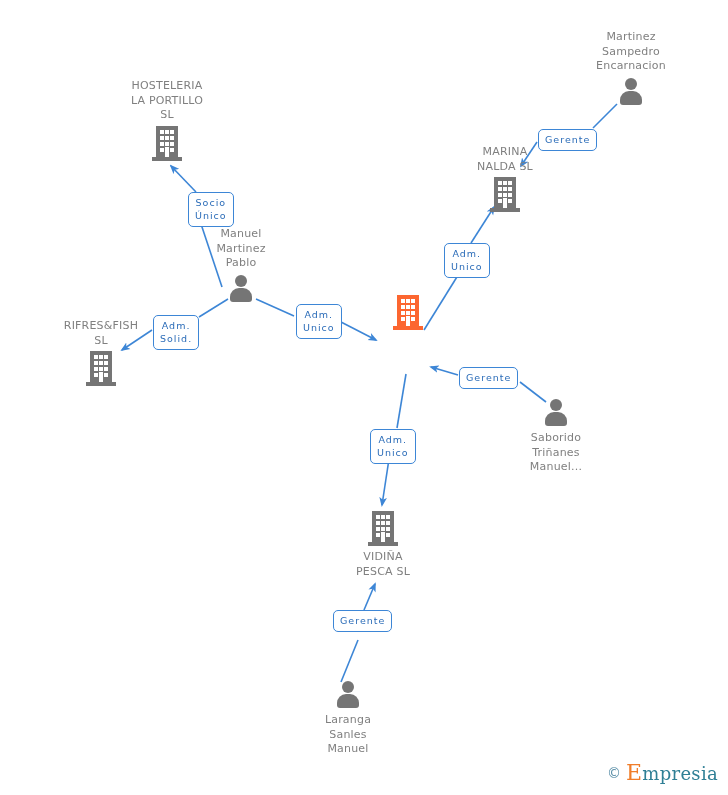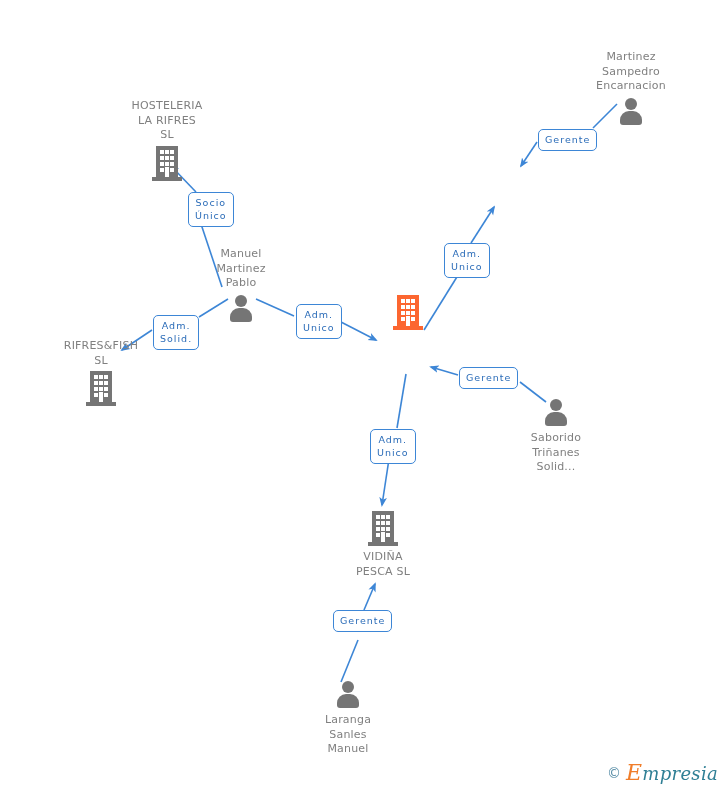--- a/index.html
+++ b/index.html
@@ -34,21 +34,20 @@
     margin-left: -60px;
     text-align: center;
     z-index: 3;
   }
   .node-label {
     font-size: 11px;
     line-height: 14.5px;
     color: #808080;
     letter-spacing: 0.2px;
     white-space: pre-line;
-    margin-top: 20px;
   }
   .node-label.above { margin-bottom: 3px; }
   .node-label.below { margin-top: 3px; }
 
   
   .glyph-company {
     position: relative;
     width: 30px;
     height: 36px;
     margin: 0 auto;
@@ -137,21 +136,20 @@
     display: flex;
     align-items: center;
     gap: 5px;
   }
   #watermark .wm-c {
     font-size: 14px;
     color: #5a8fa8;
   }
   #watermark .wm-word {
     font-family: "DejaVu Serif", serif;
-    font-style: italic;
     font-size: 18px;
     color: #2f7f95;
     letter-spacing: 0.3px;
   }
   #watermark .wm-word .wm-e {
     color: #f07d2a;
     font-size: 22px;
   }
 </style>
 </head>
@@ -188,21 +186,21 @@
       <path d="M 406 374 L 397 428"></path>
       <path d="M 389 459 L 382 505" marker-end="url(#arrow)"></path>
 
       <path d="M 341 682 L 358 640"></path>
       <path d="M 364 610 L 375 584" marker-end="url(#arrow)"></path>
     </g>
   </svg>
 
   <div class="node" style="left:167px; top:79px;">
     <div class="node-label above">HOSTELERIA
-LA RIFRES
+LA PORTILLO
 SL</div>
     <div class="glyph-company">
       <div class="bldg-body"></div>
       <div class="bldg-base"></div>
       <div class="bldg-win" style="left:8px;  top:4px;"></div>
       <div class="bldg-win" style="left:13px; top:4px;"></div>
       <div class="bldg-win" style="left:18px; top:4px;"></div>
       <div class="bldg-win" style="left:8px;  top:10px;"></div>
       <div class="bldg-win" style="left:13px; top:10px;"></div>
       <div class="bldg-win" style="left:18px; top:10px;"></div>
@@ -218,20 +216,40 @@
   <div class="node" style="left:631px; top:30px;">
     <div class="node-label above">Martinez
 Sampedro
 Encarnacion</div>
     <div class="glyph-person">
       <div class="p-head"></div>
       <div class="p-body"></div>
     </div>
   </div>
 
+  <div class="node" style="left:505px; top:145px;">
+    <div class="node-label above">MARINA
+NALDA SL</div>
+    <div class="glyph-company">
+      <div class="bldg-body"></div>
+      <div class="bldg-base"></div>
+      <div class="bldg-win" style="left:8px;  top:4px;"></div>
+      <div class="bldg-win" style="left:13px; top:4px;"></div>
+      <div class="bldg-win" style="left:18px; top:4px;"></div>
+      <div class="bldg-win" style="left:8px;  top:10px;"></div>
+      <div class="bldg-win" style="left:13px; top:10px;"></div>
+      <div class="bldg-win" style="left:18px; top:10px;"></div>
+      <div class="bldg-win" style="left:8px;  top:16px;"></div>
+      <div class="bldg-win" style="left:13px; top:16px;"></div>
+      <div class="bldg-win" style="left:18px; top:16px;"></div>
+      <div class="bldg-win" style="left:8px;  top:22px;"></div>
+      <div class="bldg-win" style="left:18px; top:22px;"></div>
+      <div class="bldg-door"></div>
+    </div>
+  </div>
 
   <div class="node" style="left:241px; top:227px;">
     <div class="node-label above">Manuel
 Martinez
 Pablo</div>
     <div class="glyph-person">
       <div class="p-head"></div>
       <div class="p-body"></div>
     </div>
   </div>
@@ -276,21 +294,21 @@
     </div>
   </div>
 
   <div class="node" style="left:556px; top:398px;">
     <div class="glyph-person">
       <div class="p-head"></div>
       <div class="p-body"></div>
     </div>
     <div class="node-label below">Saborido
 Triñanes
-Solid...</div>
+Manuel...</div>
   </div>
 
   <div class="node" style="left:383px; top:511px;">
     <div class="glyph-company">
       <div class="bldg-body"></div>
       <div class="bldg-base"></div>
       <div class="bldg-win" style="left:8px;  top:4px;"></div>
       <div class="bldg-win" style="left:13px; top:4px;"></div>
       <div class="bldg-win" style="left:18px; top:4px;"></div>
       <div class="bldg-win" style="left:8px;  top:10px;"></div>

